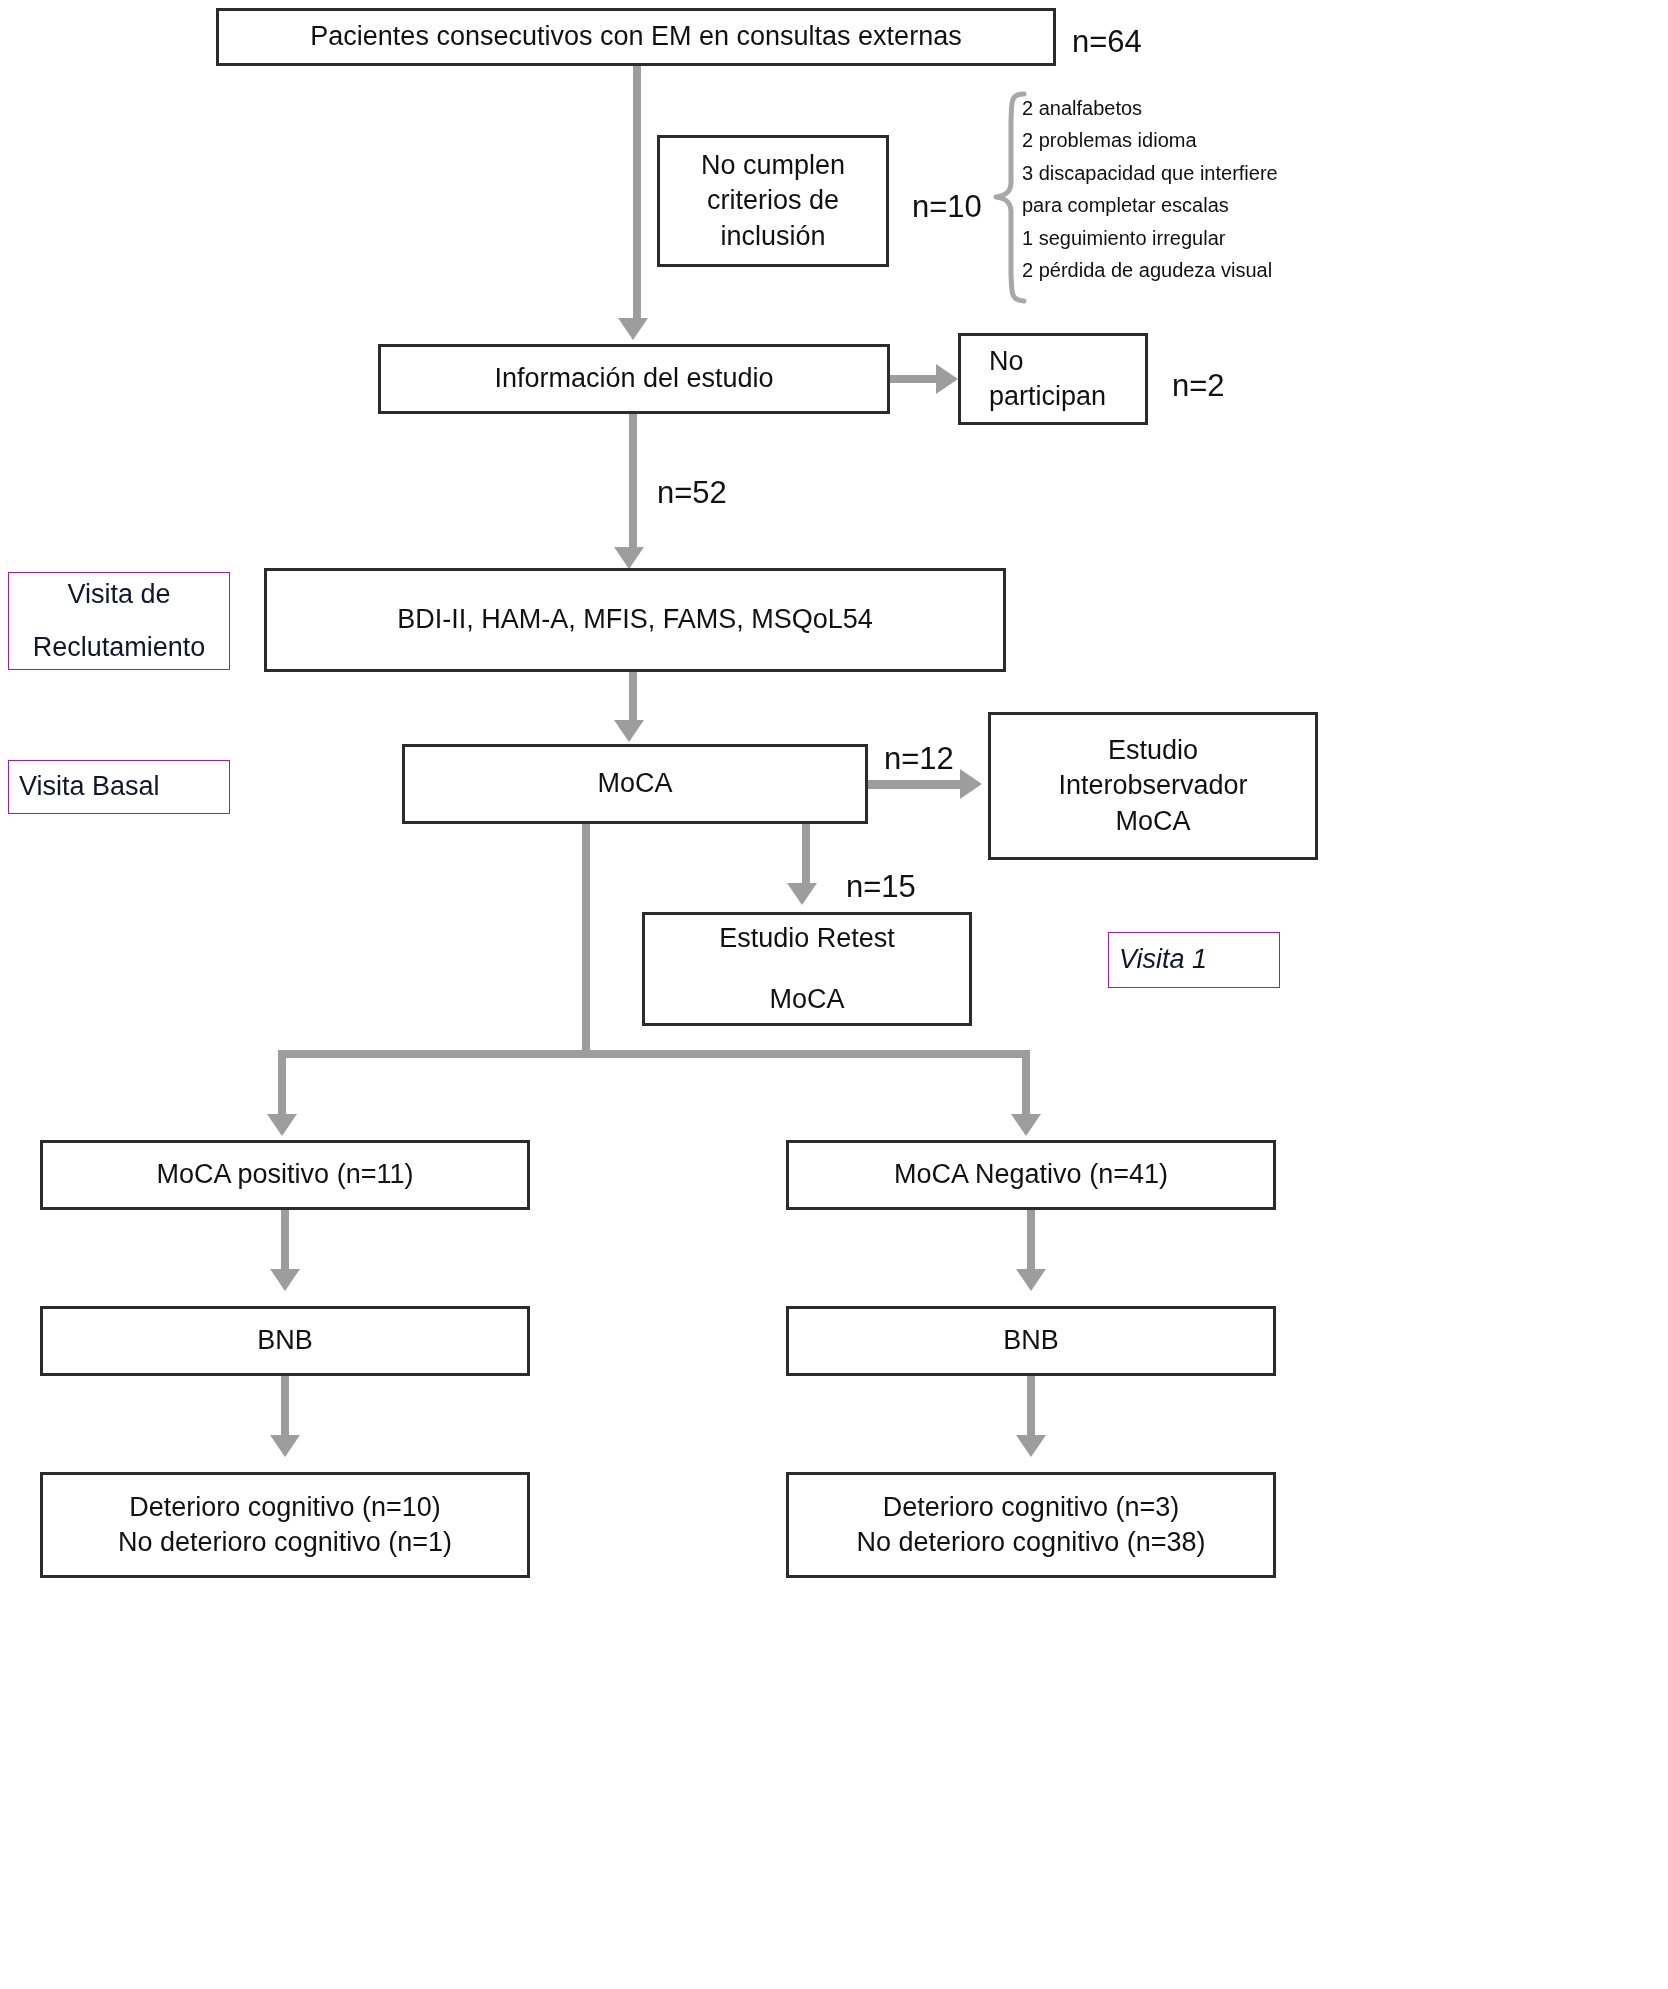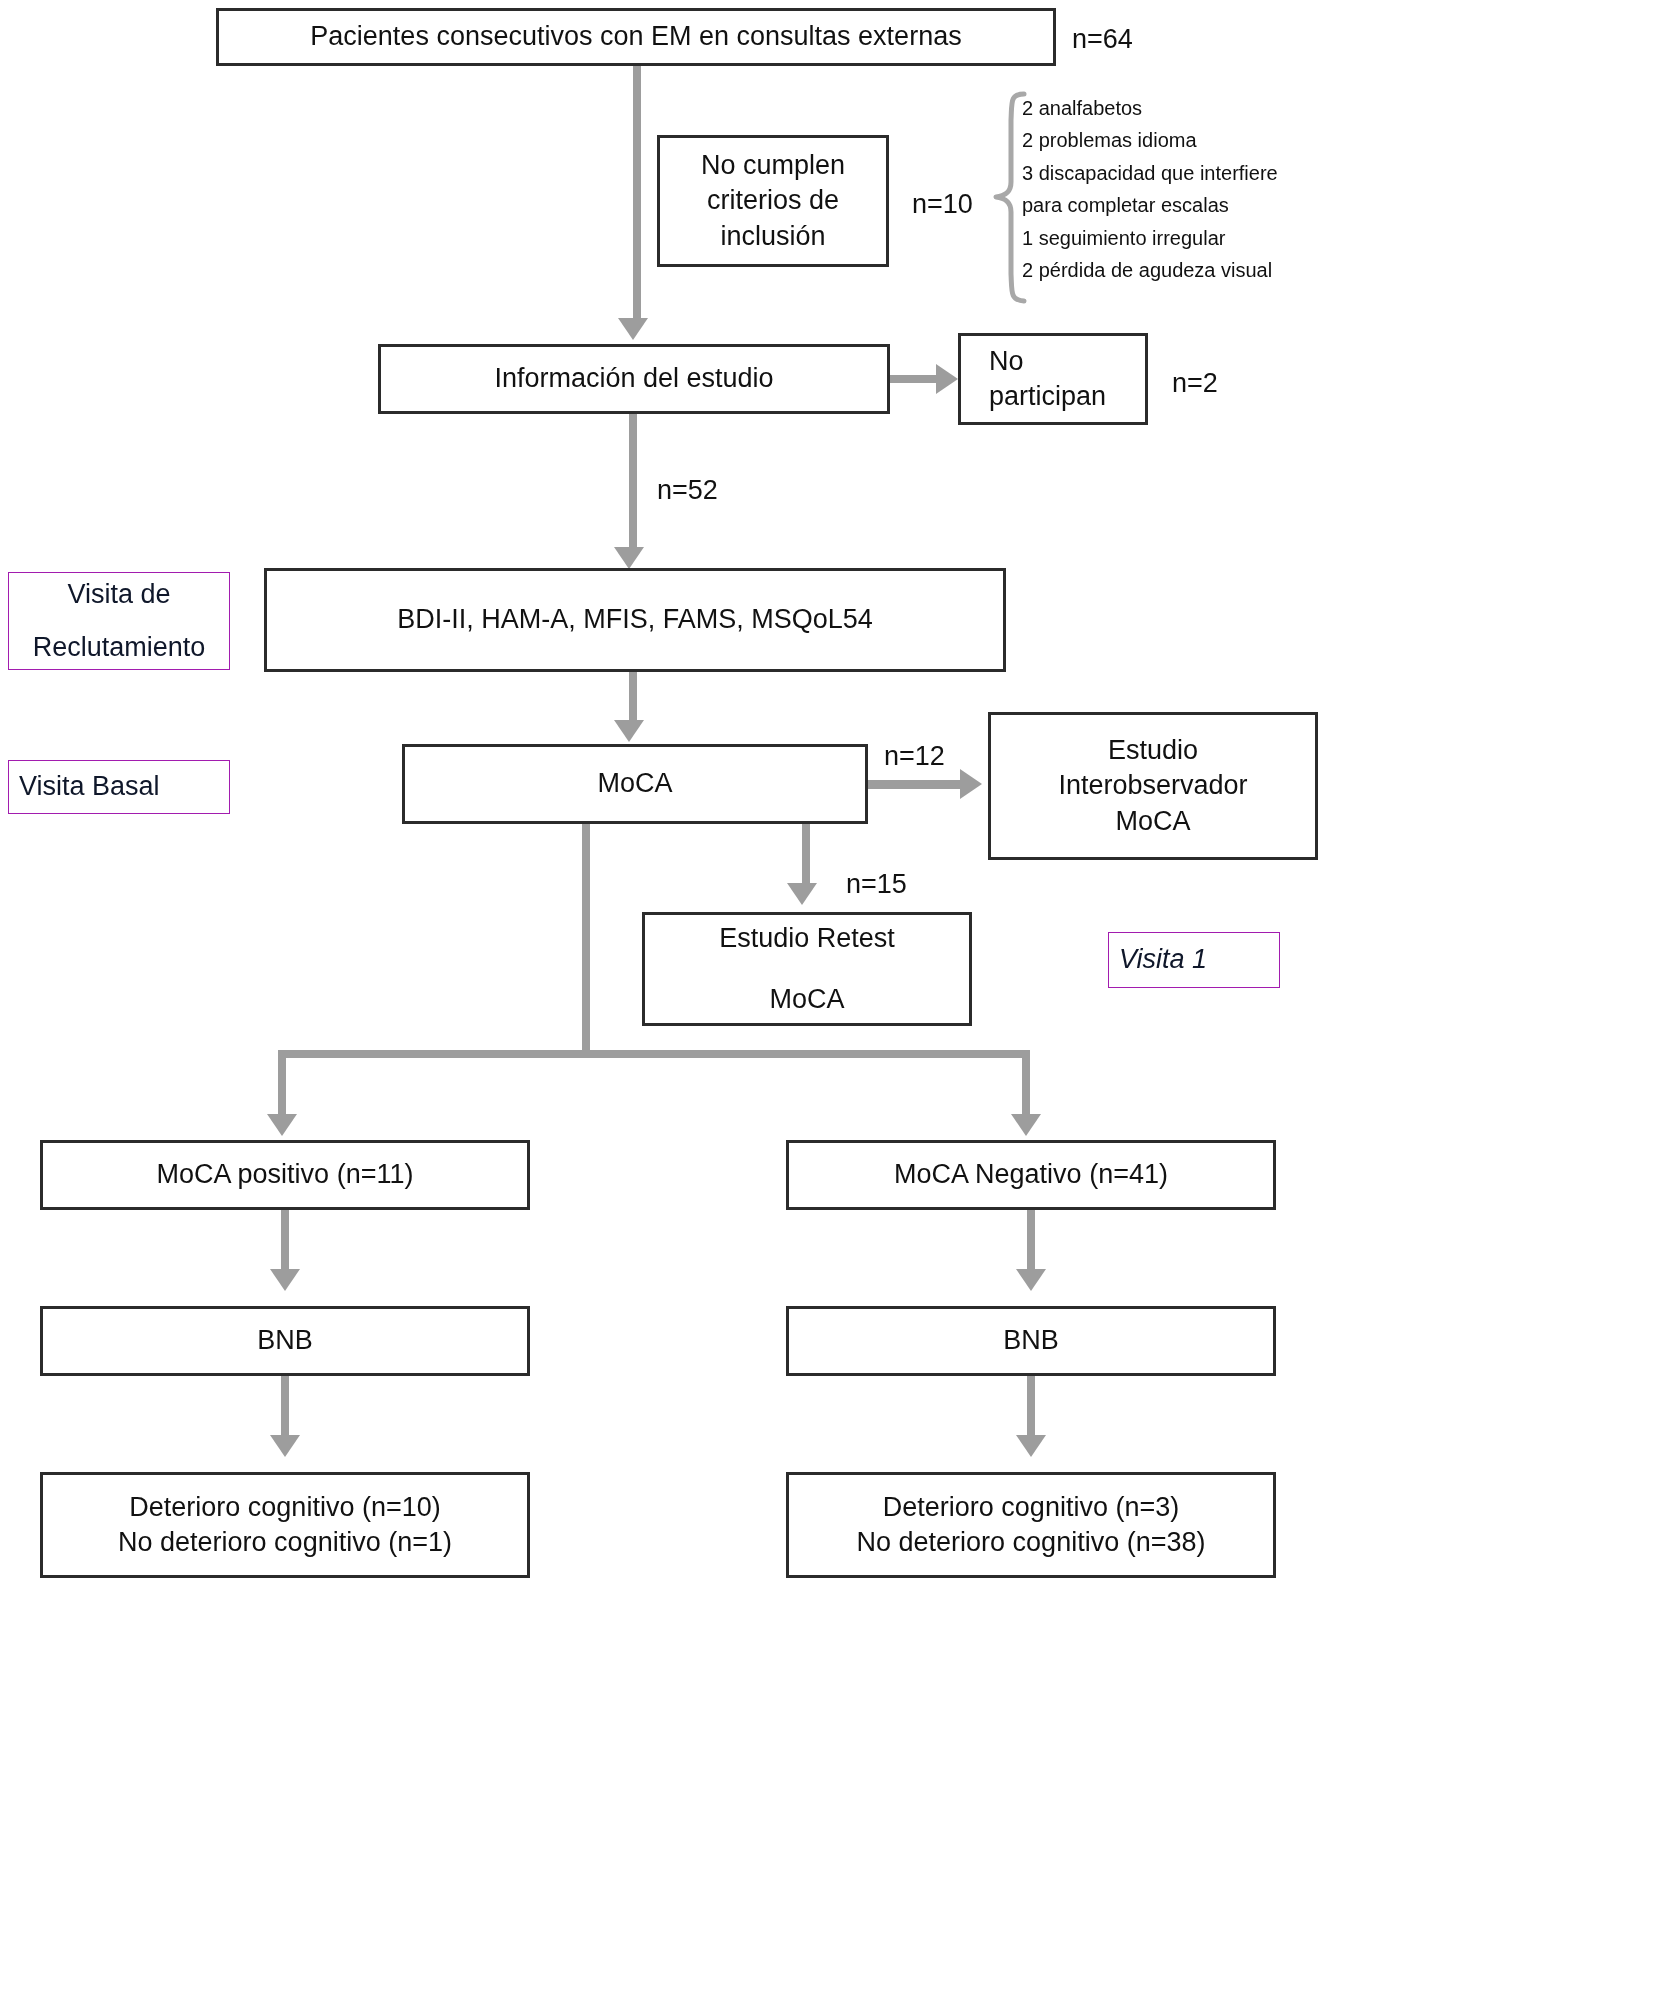--- a/index.html
+++ b/index.html
@@ -32,21 +32,21 @@
     color: #111111;
     padding: 4px 10px;
   }
   .box.soft {
     border: 1px solid #a21caf;
     color: #0f172a;
     justify-content: space-between;
   }
   .lbl {
     position: absolute;
-    font-size: 27px;
+    font-size: 31px;
     color: #111111;
     white-space: nowrap;
     line-height: 1.35;
   }
   .vline {
     position: absolute;
     background: #9d9d9d;
   }
   .hline {
     position: absolute;

